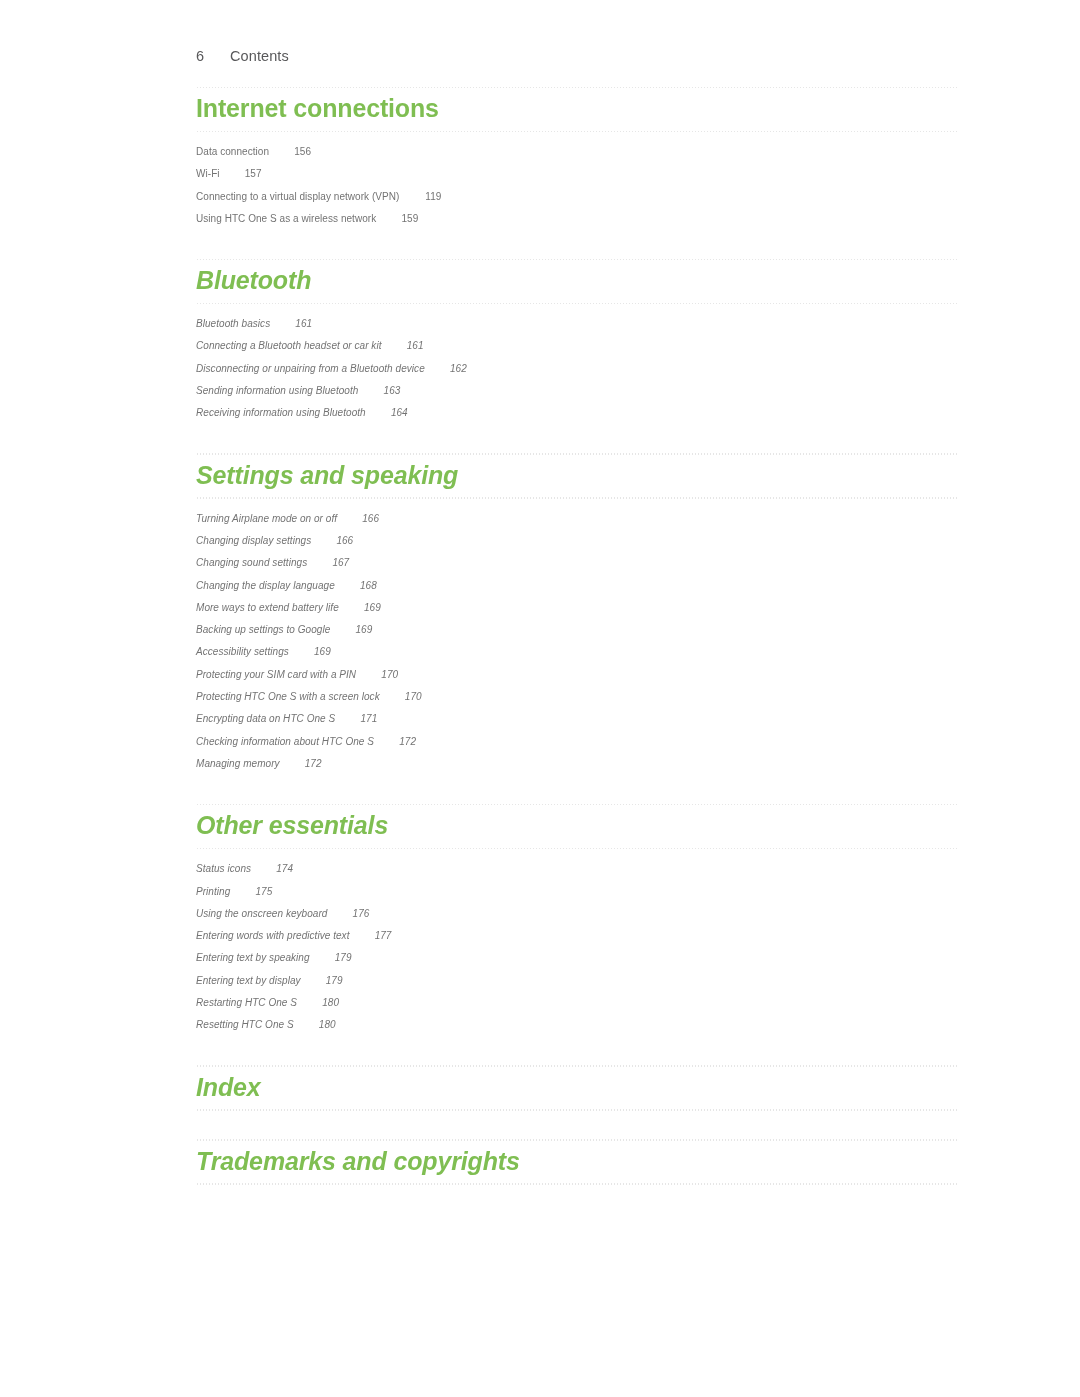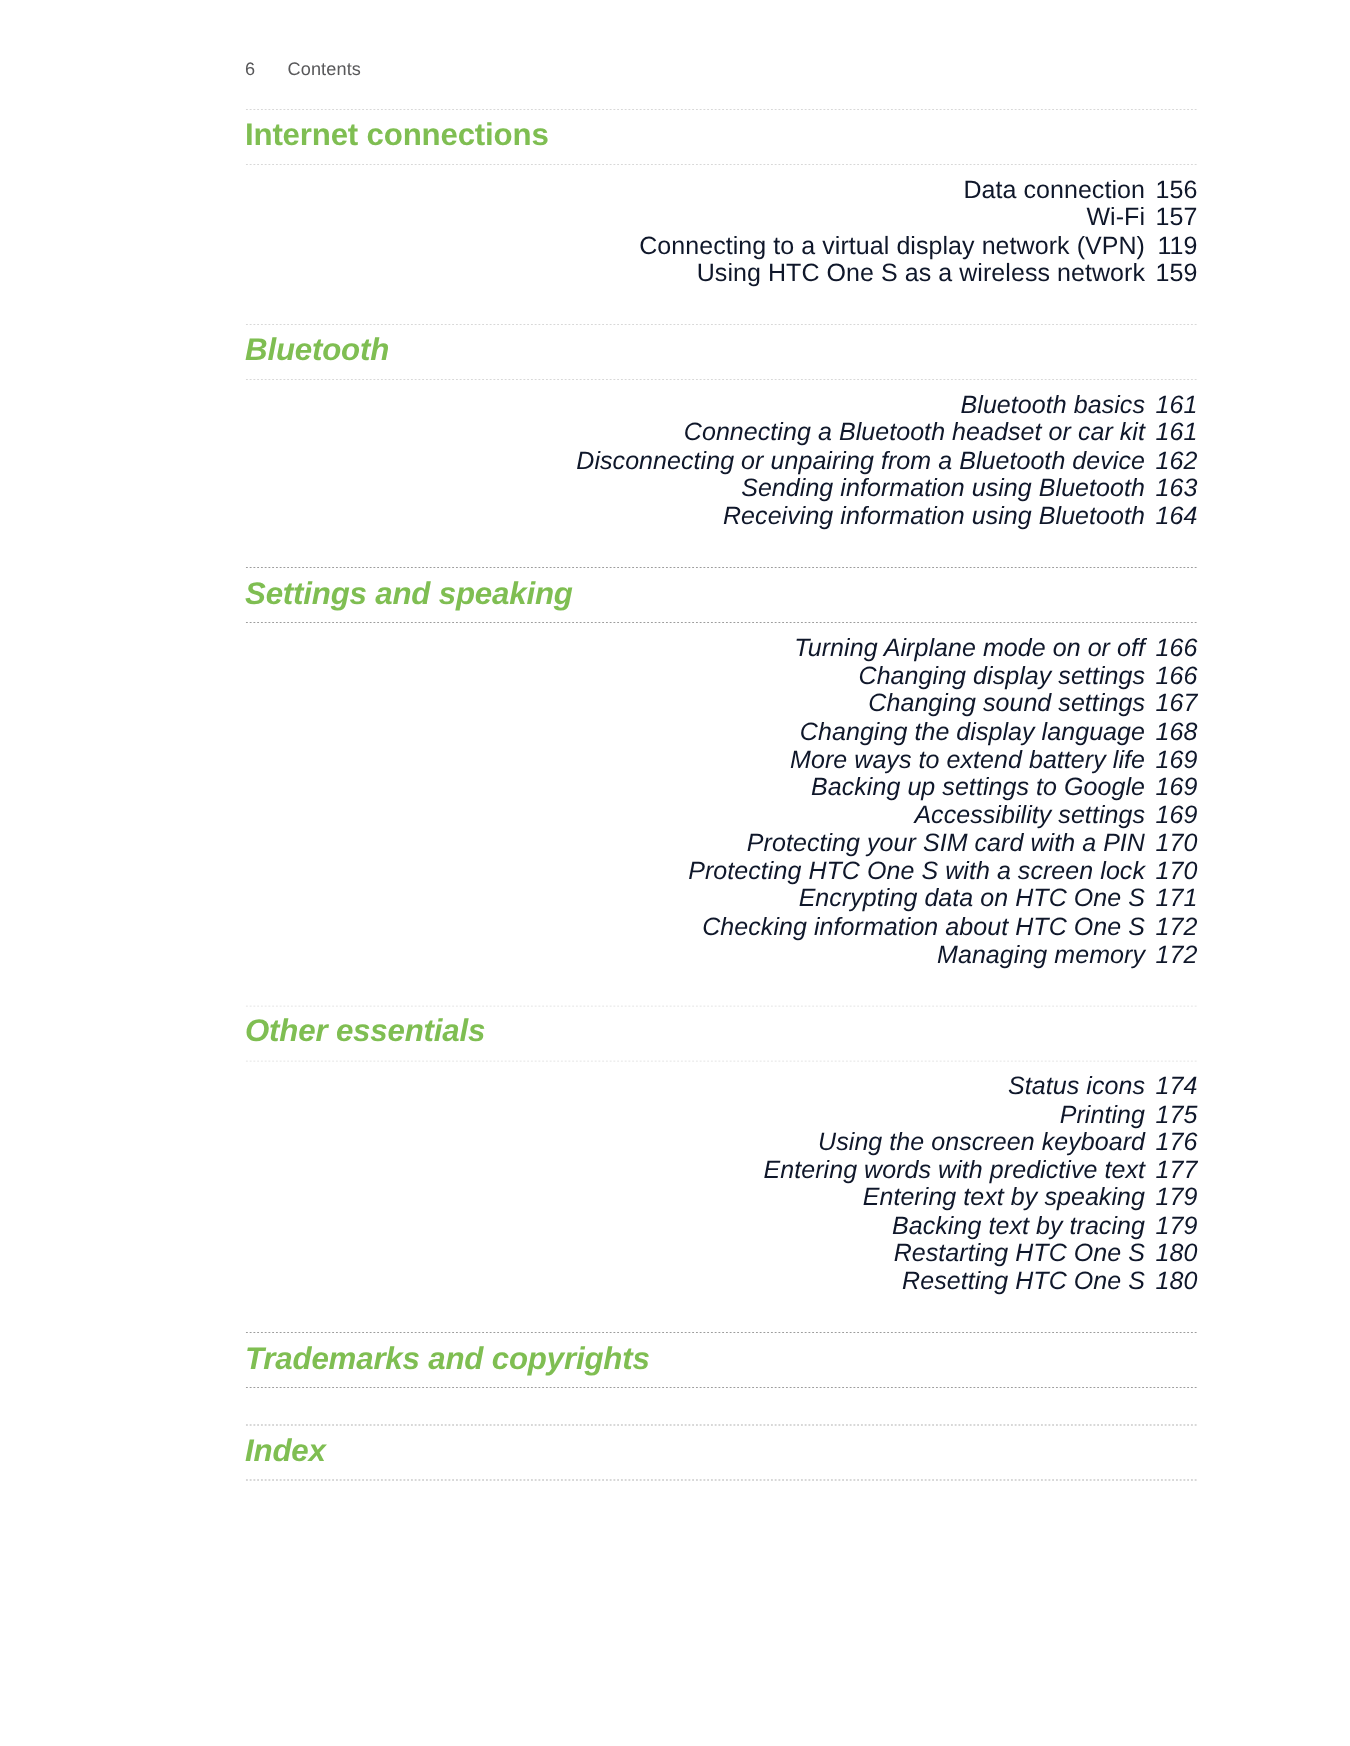--- a/index.html
+++ b/index.html
@@ -79,24 +79,24 @@
     white-space: nowrap;
   }
 
   .entries {
     padding-top: 9px;
   }
 
   .entry {
     display: flex;
     align-items: baseline;
-    justify-content: flex-end;
-    font-size: 20px;
+    justify-content: flex-start;
+    font-size: 10px;
     line-height: 22.3px;
-    color: #0f172a;
+    color: #737373;
     letter-spacing: 0.05px;
   }
   .entry-title {
     white-space: nowrap;
   }
   .entry-page {
     width: 42px;
     text-align: right;
     flex: 0 0 auto;
     font-variant-numeric: tabular-nums;
@@ -237,38 +237,38 @@
           </div>
           <div class="entry">
             <span class="entry-title">Entering words with predictive text</span>
             <span class="entry-page">177</span>
           </div>
           <div class="entry">
             <span class="entry-title">Entering text by speaking</span>
             <span class="entry-page">179</span>
           </div>
           <div class="entry">
-            <span class="entry-title">Backing text by tracing</span>
+            <span class="entry-title">Entering text by display</span>
             <span class="entry-page">179</span>
           </div>
           <div class="entry">
             <span class="entry-title">Restarting HTC One S</span>
             <span class="entry-page">180</span>
           </div>
           <div class="entry">
             <span class="entry-title">Resetting HTC One S</span>
             <span class="entry-page">180</span>
           </div>
         </div>
       </div>
       <div class="section heading-only">
         <div class="rule"></div>
+        <div class="section-heading">Index</div>
+        <div class="rule"></div>
+      </div>
+      <div class="section heading-only">
+        <div class="rule"></div>
         <div class="section-heading">Trademarks and copyrights</div>
         <div class="rule"></div>
       </div>
-      <div class="section heading-only">
-        <div class="rule"></div>
-        <div class="section-heading">Index</div>
-        <div class="rule"></div>
-      </div>
     </div>
 
 </div>
 
 </body></html>

